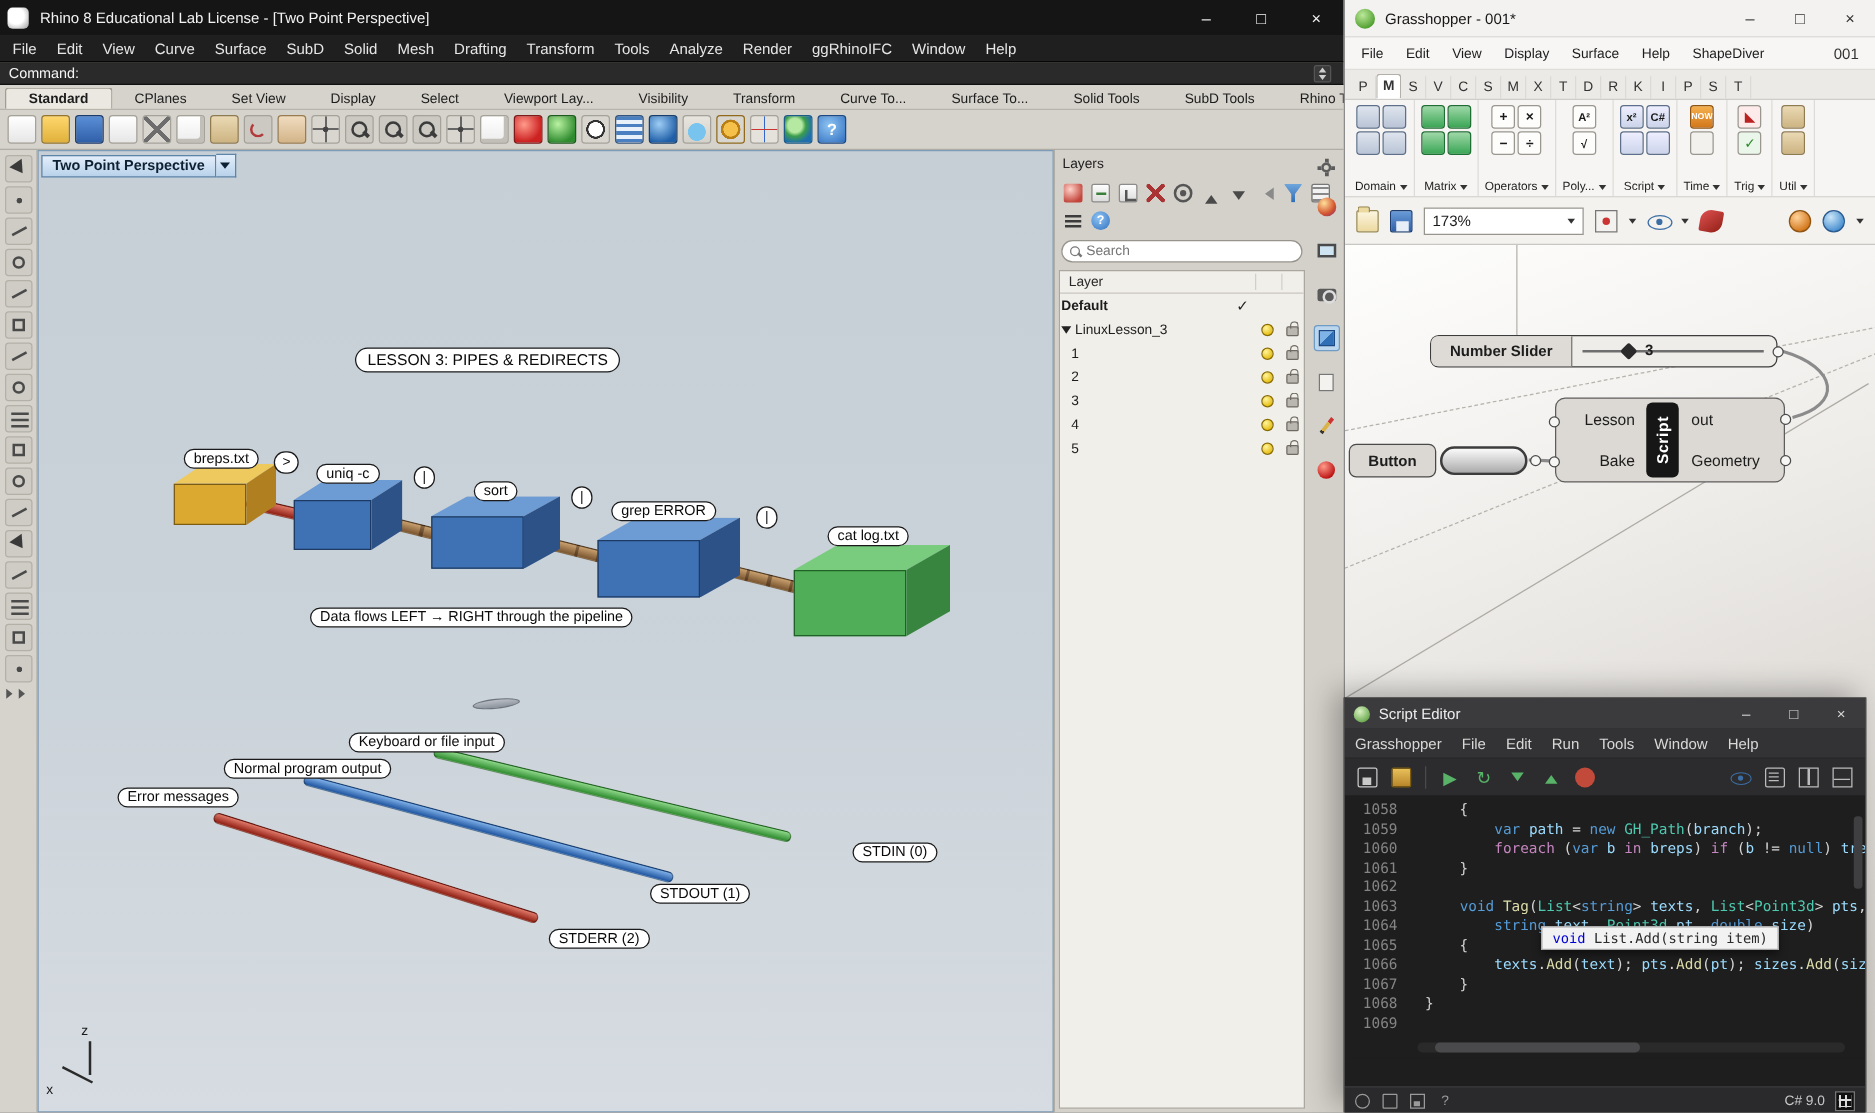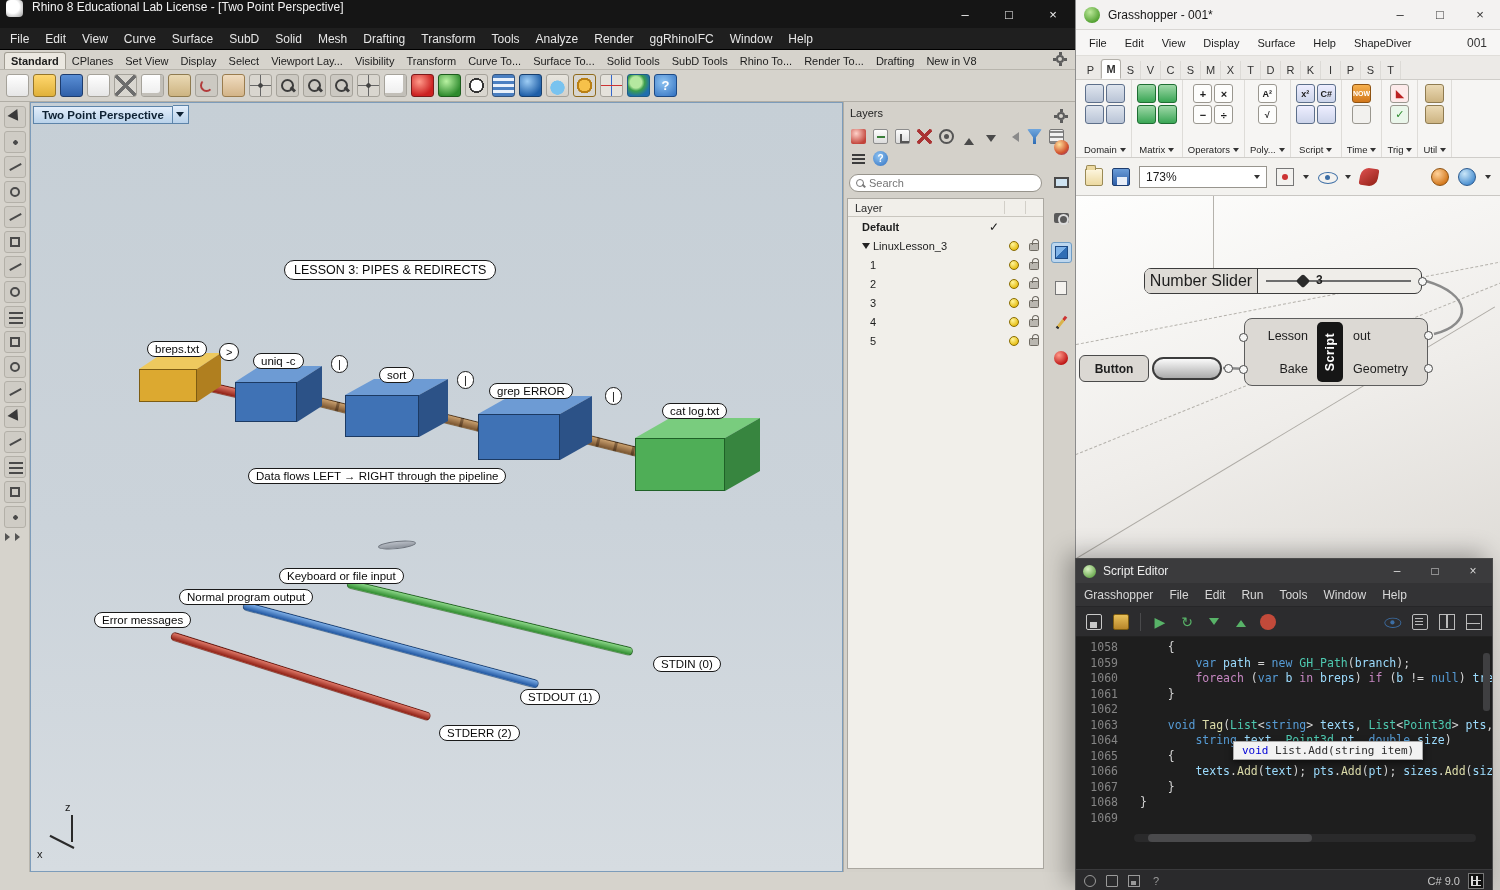--- a/index.html
+++ b/index.html
@@ -2,34 +2,34 @@
 <html><head>
 <meta charset="utf-8">
 <style>
   *{margin:0;padding:0;box-sizing:border-box}
   html,body{width:1500px;height:890px;overflow:hidden}
   body{position:relative;background:#6f6f6f;font-family:"Liberation Sans",sans-serif;font-size:12px}
   .win{position:absolute}
 
   
   #rhino{left:0;top:0;width:1075px;height:890px;background:#d6d3cc}
-  .rh-titlebar{height:28px;background:#151515;display:flex;align-items:flex-start;color:#f2f2f2;font-size:12px;padding-left:6px;gap:9px}
+  .rh-titlebar{height:28px;background:#151515;display:flex;align-items:center;color:#f2f2f2;font-size:12px;padding-left:6px;gap:9px}
   .rh-logo{width:17px;height:17px;border-radius:4px;background:radial-gradient(circle at 40% 40%,#fff 0 45%,#cfcfcf 70%,#9a9a9a);flex:none}
   .tb-spacer{flex:1}
   .wcs{display:flex;height:100%;align-items:stretch}
   .wc{width:44px;display:flex;align-items:center;justify-content:center;font-size:13px;color:inherit}
   .rh-menubar{height:22px;background:#1f1f1f;display:flex;align-items:center;padding-left:2px;border-bottom:1px solid #000}
   .rh-menubar span{color:#e6e6e6;font-size:12px;padding:2px 8px;cursor:default}
   .rh-cmdbar{height:18px;background:#2a2a2a;color:#f5f5f5;font-size:11.5px;display:flex;align-items:center;padding-left:7px;position:relative;border-bottom:1px solid #101010}
   .cmd-spin{position:absolute;right:10px;top:2px;width:14px;height:14px;display:flex;flex-direction:column;align-items:center;justify-content:center;gap:2px;background:#3a3a3a;border:1px solid #555;border-radius:2px}
   .tri-up{width:0;height:0;border:3px solid transparent;border-bottom:4px solid #cfcfcf;margin-top:-2px}
   .tri-dn{width:0;height:0;border:3px solid transparent;border-top:4px solid #cfcfcf;margin-bottom:-2px}
   .rh-tabsrow{height:20px;background:#d6d3cc;display:flex;align-items:flex-end;border-bottom:1px solid #b8b5ad;padding-left:4px}
   .tabs-wrap{display:flex;align-items:flex-end;flex:1}
-  .tabs-wrap span{font-size:11px;color:#1c1c1c;padding:2px 6px;white-space:nowrap}
+  .tabs-wrap span{font-size:11px;color:#1c1c1c;padding:2px 18px;white-space:nowrap}
   .tabs-wrap span.active{background:#ebe8e1;border:1px solid #a19d93;border-bottom:none;border-radius:3px 3px 0 0;font-weight:bold}
   .gear{width:14px;height:14px;position:relative;margin:0 8px 3px 4px;flex:none}
   .gear::before{content:"";position:absolute;left:6px;top:0;width:3px;height:14px;background:#5c5c5c}
   .gear i{position:absolute;left:0;top:6px;width:14px;height:3px;background:#5c5c5c}
   .gear::after{content:"";position:absolute;left:3px;top:3px;width:8px;height:8px;background:#5c5c5c;border-radius:50%;box-shadow:inset 0 0 0 2px #5c5c5c,inset 0 0 0 4px #d6d3cc}
   .rh-toolbar{height:32px;background:#d6d3cc;display:flex;align-items:center;gap:4px;padding:0 6px;border-bottom:1px solid #b0ada5}
   .rt{width:23px;height:23px;border-radius:3px;border:1px solid #a5a29a;flex:none;position:relative;background:#ccc9c2}
   .rt-page{background:linear-gradient(#ffffff,#e6e6e6)}
   .rt-folder{background:linear-gradient(#ffd76e,#e0b13a);border-color:#96762a}
   .rt-save{background:linear-gradient(#5a8fd6,#2f5fa8);border-color:#1d3c6e}
@@ -120,21 +120,21 @@
   .li-burger::after{content:"";position:absolute;left:1px;top:3px;width:13px;height:2px;background:#3c3c3c;box-shadow:0 4px 0 #3c3c3c,0 8px 0 #3c3c3c}
   .li-help{background:radial-gradient(circle at 40% 35%,#8fc4f2,#2f6fc0);border-radius:50%;color:#fff;font-weight:bold;font-size:10px;display:flex;align-items:center;justify-content:center}
   .lay-search{margin:6px 5px 4px;background:#fff;border:1px solid #97948c;border-radius:9px;height:18px;display:flex;align-items:center;gap:5px;padding:0 6px}
   .mag{width:8px;height:8px;position:relative;flex:none}
   .mag::before{content:"";position:absolute;left:0;top:0;width:6px;height:6px;border:1.5px solid #777;border-radius:50%}
   .mag::after{content:"";position:absolute;left:6px;top:6px;width:4px;height:1.5px;background:#777;transform:rotate(45deg)}
   .lay-search input{border:none;outline:none;flex:1;font-size:11px;color:#444;background:transparent;font-family:inherit}
   .lay-list{background:#f1efea;flex:1;margin:2px 3px 3px;border:1px solid #aaa7a0;position:relative;overflow:hidden}
   .lay-cols{height:18px;border-bottom:1px solid #c9c6bf;display:flex;align-items:center;padding-left:7px;color:#2a2a2a;position:relative}
   .lay-cols i{position:absolute;top:2px;bottom:2px;width:1px;background:#d2cfc8}
-  .lrow{height:19px;display:flex;align-items:center;padding-left:14px;position:relative}
+  .lrow{height:19px;display:flex;align-items:center;padding-left:1px;position:relative}
   .lrow .exp{width:0;height:0;border:4px solid transparent;border-top:6px solid #222;margin:4px 3px 0 0}
   .lrow.bold .nm{font-weight:bold}
   .lrow .nm{white-space:nowrap}
   .lrow .chk{position:absolute;left:141px;color:#222;font-size:12px}
   .bulb{position:absolute;left:161px;width:10px;height:10px;border-radius:50%;background:radial-gradient(circle at 35% 30%,#fff59a,#e8c11c 70%,#b8940c);border:1px solid #8a6d00}
   .lock{position:absolute;left:181px;top:7px;width:10px;height:8px;background:#bab7b0;border:1px solid #6e6a62;border-radius:1.5px}
   .lock::before{content:"";position:absolute;top:-5px;left:1.5px;width:5px;height:5px;border:1.5px solid #6e6a62;border-bottom:none;border-radius:4px 4px 0 0}
   .lrow .indent{width:8px;flex:none}
 
   
@@ -194,21 +194,21 @@
   .gi-brush{background:linear-gradient(135deg,#e05252,#8f1f14);border-radius:50% 2px 50% 2px;transform:rotate(10deg)}
   .gi-orange{border-radius:50%;background:radial-gradient(circle at 35% 30%,#ffd29a,#d2771b 75%);border:1px solid #8f5312}
   .gi-bluesph{border-radius:50%;background:radial-gradient(circle at 35% 30%,#c9e6f8,#4a8fd0 75%);border:1px solid #2a5a8f}
   .gh-canvas{position:absolute;left:0;top:196px;right:0;bottom:0;background:linear-gradient(160deg,#fefefd 0%,#efedea 35%,#dbd8d3 68%,#ccc9c4 100%);overflow:hidden}
   .cline{position:absolute;transform-origin:left top;border-top:1px dashed #b5b2ac;height:0}
   .cline.solid{border-top:1px solid #aeaba5}
   .cvline{position:absolute;width:1px;background:#b5b2ac}
   svg.wires{position:absolute;inset:0;width:100%;height:100%;z-index:2}
   .node{position:absolute;width:9px;height:9px;border-radius:50%;background:#f6f6f5;border:1.5px solid #4a4a4a;z-index:4}
   .gh-slider{position:absolute;left:68px;top:72px;width:278px;height:26px;background:#efede9;border:1.5px solid #3c3c3c;border-radius:7px;display:flex;z-index:3}
-  .gh-slider .slbl{width:113px;display:flex;align-items:center;justify-content:center;font-size:16px;font-weight:normal;color:#1d1d1d;border-right:1.5px solid #3c3c3c;background:#dedbd6;border-radius:5px 0 0 5px}
+  .gh-slider .slbl{width:113px;display:flex;align-items:center;justify-content:center;font-size:12px;font-weight:bold;color:#1d1d1d;border-right:1.5px solid #3c3c3c;background:#dedbd6;border-radius:5px 0 0 5px}
   .gh-slider .strack{flex:1;position:relative}
   .gh-slider .strack::before{content:"";position:absolute;left:8px;right:10px;top:11px;height:2px;background:#6e6e6e}
   .gh-slider .knob{position:absolute;left:40px;top:6.5px;width:10px;height:10px;background:#2a2a2a;transform:rotate(45deg);border-radius:2px}
   .gh-slider .sval{position:absolute;left:58px;top:4px;font-size:12px;font-weight:bold;color:#1d1d1d}
   .gh-button{position:absolute;left:3px;top:159px;width:148px;height:27px;display:flex;align-items:center;z-index:3}
   .gh-button .blbl{width:70px;height:27px;background:#dbd8d3;border:1.5px solid #4a4a4a;border-radius:6px;display:flex;align-items:center;justify-content:center;font-size:12px;font-weight:bold;color:#1d1d1d}
   .gh-button .bcap{margin-left:3px;width:70px;height:23px;border:2px solid #3c3c3c;border-radius:12px;background:linear-gradient(#fafafa,#ababab)}
   .gh-script{position:absolute;left:168px;top:122px;width:184px;height:68px;background:#dcd9d4;border:1.5px solid #5d5d5d;border-radius:8px;display:flex;z-index:3}
   .gh-script .incol{width:72px;display:flex;flex-direction:column;justify-content:space-around;align-items:flex-end;padding-right:9px;font-size:12.5px;color:#1d1d1d}
   .gh-script .mid{width:26px;background:#161616;border-radius:5px;margin:3px 0;display:flex;align-items:center;justify-content:center}
@@ -290,20 +290,27 @@
       <span>Drafting</span>
       <span>Transform</span>
       <span>Tools</span>
       <span>Analyze</span>
       <span>Render</span>
       <span>ggRhinoIFC</span>
       <span>Window</span>
       <span>Help</span>
     </div>
 
+  <div class="rh-cmdbar">
+    <span>Command:</span>
+    <div class="cmd-spin">
+      <i class="tri-up"></i>
+      <i class="tri-dn"></i>
+    </div>
+  </div>
 
   <div class="rh-tabsrow">
     <div class="tabs-wrap">
         <span class="active">Standard</span>
         <span>CPlanes</span>
         <span>Set View</span>
         <span>Display</span>
         <span>Select</span>
         <span>Viewport Lay...</span>
         <span>Visibility</span>
@@ -426,21 +433,21 @@
       <div class="cyl pipe p2"></div>
       <div class="cyl pipe p3"></div>
 
       <div class="plane-mark"></div>
       <div class="pill" style="left:248px;top:465px">Keyboard or file input</div>
       <div class="pill" style="left:148px;top:486px">Normal program output</div>
       <div class="pill" style="left:63px;top:509px">Error messages</div>
       <div class="cyl sg"></div>
       <div class="cyl sb"></div>
       <div class="cyl sr"></div>
-      <div class="pill" style="left:622px;top:553px">STDIN (0)</div>
+      <div class="pill" style="left:651px;top:553px">STDIN (0)</div>
       <div class="pill" style="left:489px;top:586px">STDOUT (1)</div>
       <div class="pill" style="left:408px;top:622px">STDERR (2)</div>
 
       <span class="axis" style="left:34px;top:698px">z</span>
       <div class="axis-zline"></div>
       <div class="axis-xline"></div>
       <span class="axis" style="left:6px;top:745px">x</span>
     </div>
 
     <div class="rh-layers">

